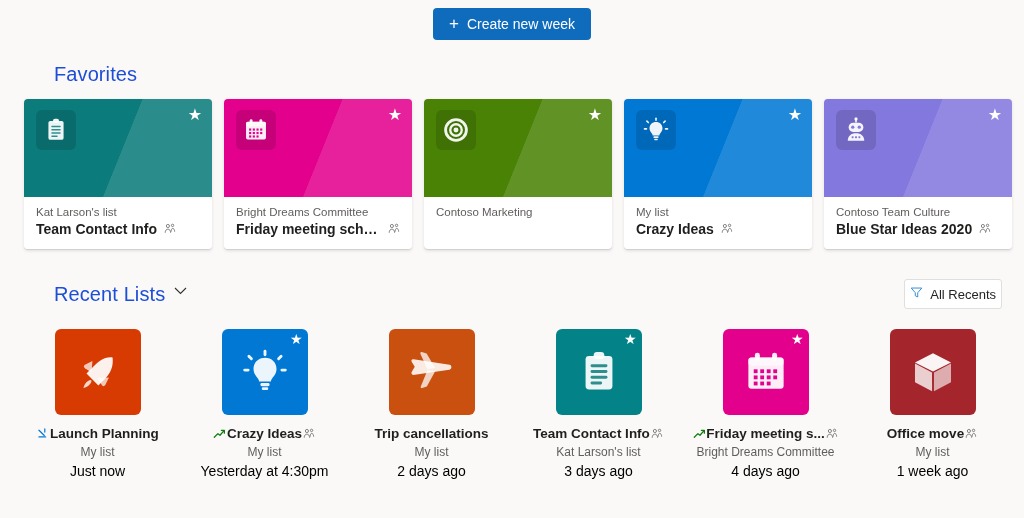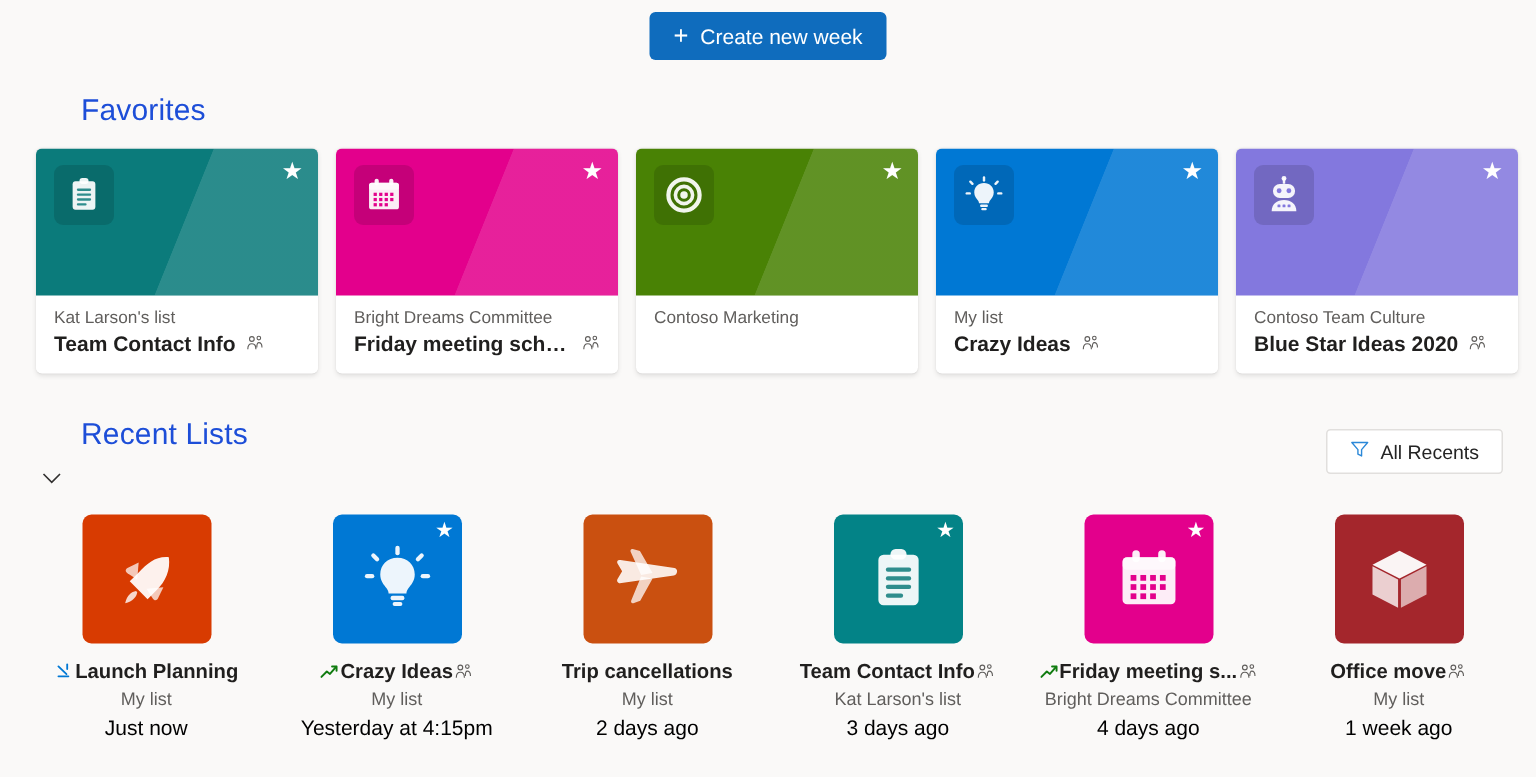--- a/index.html
+++ b/index.html
@@ -129,35 +129,34 @@
   .recent-head {
     display: flex;
     align-items: center;
     justify-content: space-between;
     padding: 30px 22px 0 28px;
   }
   .recent-title-wrap {
     display: flex;
     align-items: flex-start;
     gap: 9px;
-    flex-direction: column;
   }
   .chev {
     color: #323130;
     font-size: 12px;
     line-height: 1;
     position: relative;
     top: 2px;
   }
   .all-recents {
     display: inline-flex;
     align-items: center;
     gap: 7px;
     height: 30px;
-    padding: 0 15px;
+    padding: 0 5px;
     background: #ffffff;
     border: 1px solid #e1dfdd;
     border-radius: 3px;
     font-size: 13px;
     color: #242424;
     cursor: pointer;
     font-family: "Liberation Sans", sans-serif;
   }
 
   
@@ -458,21 +457,21 @@
        <span class="badge-slot">
     <svg width="12" height="12" viewBox="0 0 16 16">
       <circle cx="5.2" cy="4" r="2.1" fill="none" stroke="#605e5c" stroke-width="1"></circle>
       <path d="M1.6 13 C1.6 9.8 3.2 8.2 5.2 8.2 C7.2 8.2 8.8 9.8 8.8 13" fill="none" stroke="#605e5c" stroke-width="1"></path>
       <circle cx="11.4" cy="3.2" r="1.6" fill="none" stroke="#605e5c" stroke-width="1"></circle>
       <path d="M9.6 11.6 C9.6 8.6 10.4 7.2 11.4 7.2 C12.8 7.2 14.2 8.4 14.2 11.6" fill="none" stroke="#605e5c" stroke-width="1"></path>
     </svg>
         </span>
      </div>
      <div class="recent-owner">My list</div>
-     <div class="recent-time">Yesterday at 4:15pm</div>
+     <div class="recent-time">Yesterday at 4:30pm</div>
     </div>
     <div class="recent-tile">
       <div class="recent-thumb" style="background:#ca5010">
        <svg width="46" height="46" viewBox="0 0 24 24">
           <g fill="rgba(255,255,255,.93)">
             <path d="M2.2 13.5 L21 10.8 c1.3-.2 1.6-2.3.2-2.6 L2.4 5.4 C1.5 5.2 1 5.9 1.4 6.6 L3 9.3 L1.4 12 c-.4.7.1 1.4.8 1.5z" opacity=".95"></path>
             <path d="M9.6 10.6 L6 2.6 c-.3-.6.1-1.2.7-1l2.5.7 4.4 7.6z" opacity=".8"></path>
             <path d="M9.6 11.1 L6.2 19.4 c-.3.6.1 1.2.7 1l2.4-.8 4.3-7.8z" opacity=".8"></path>
           </g>
         </svg>

